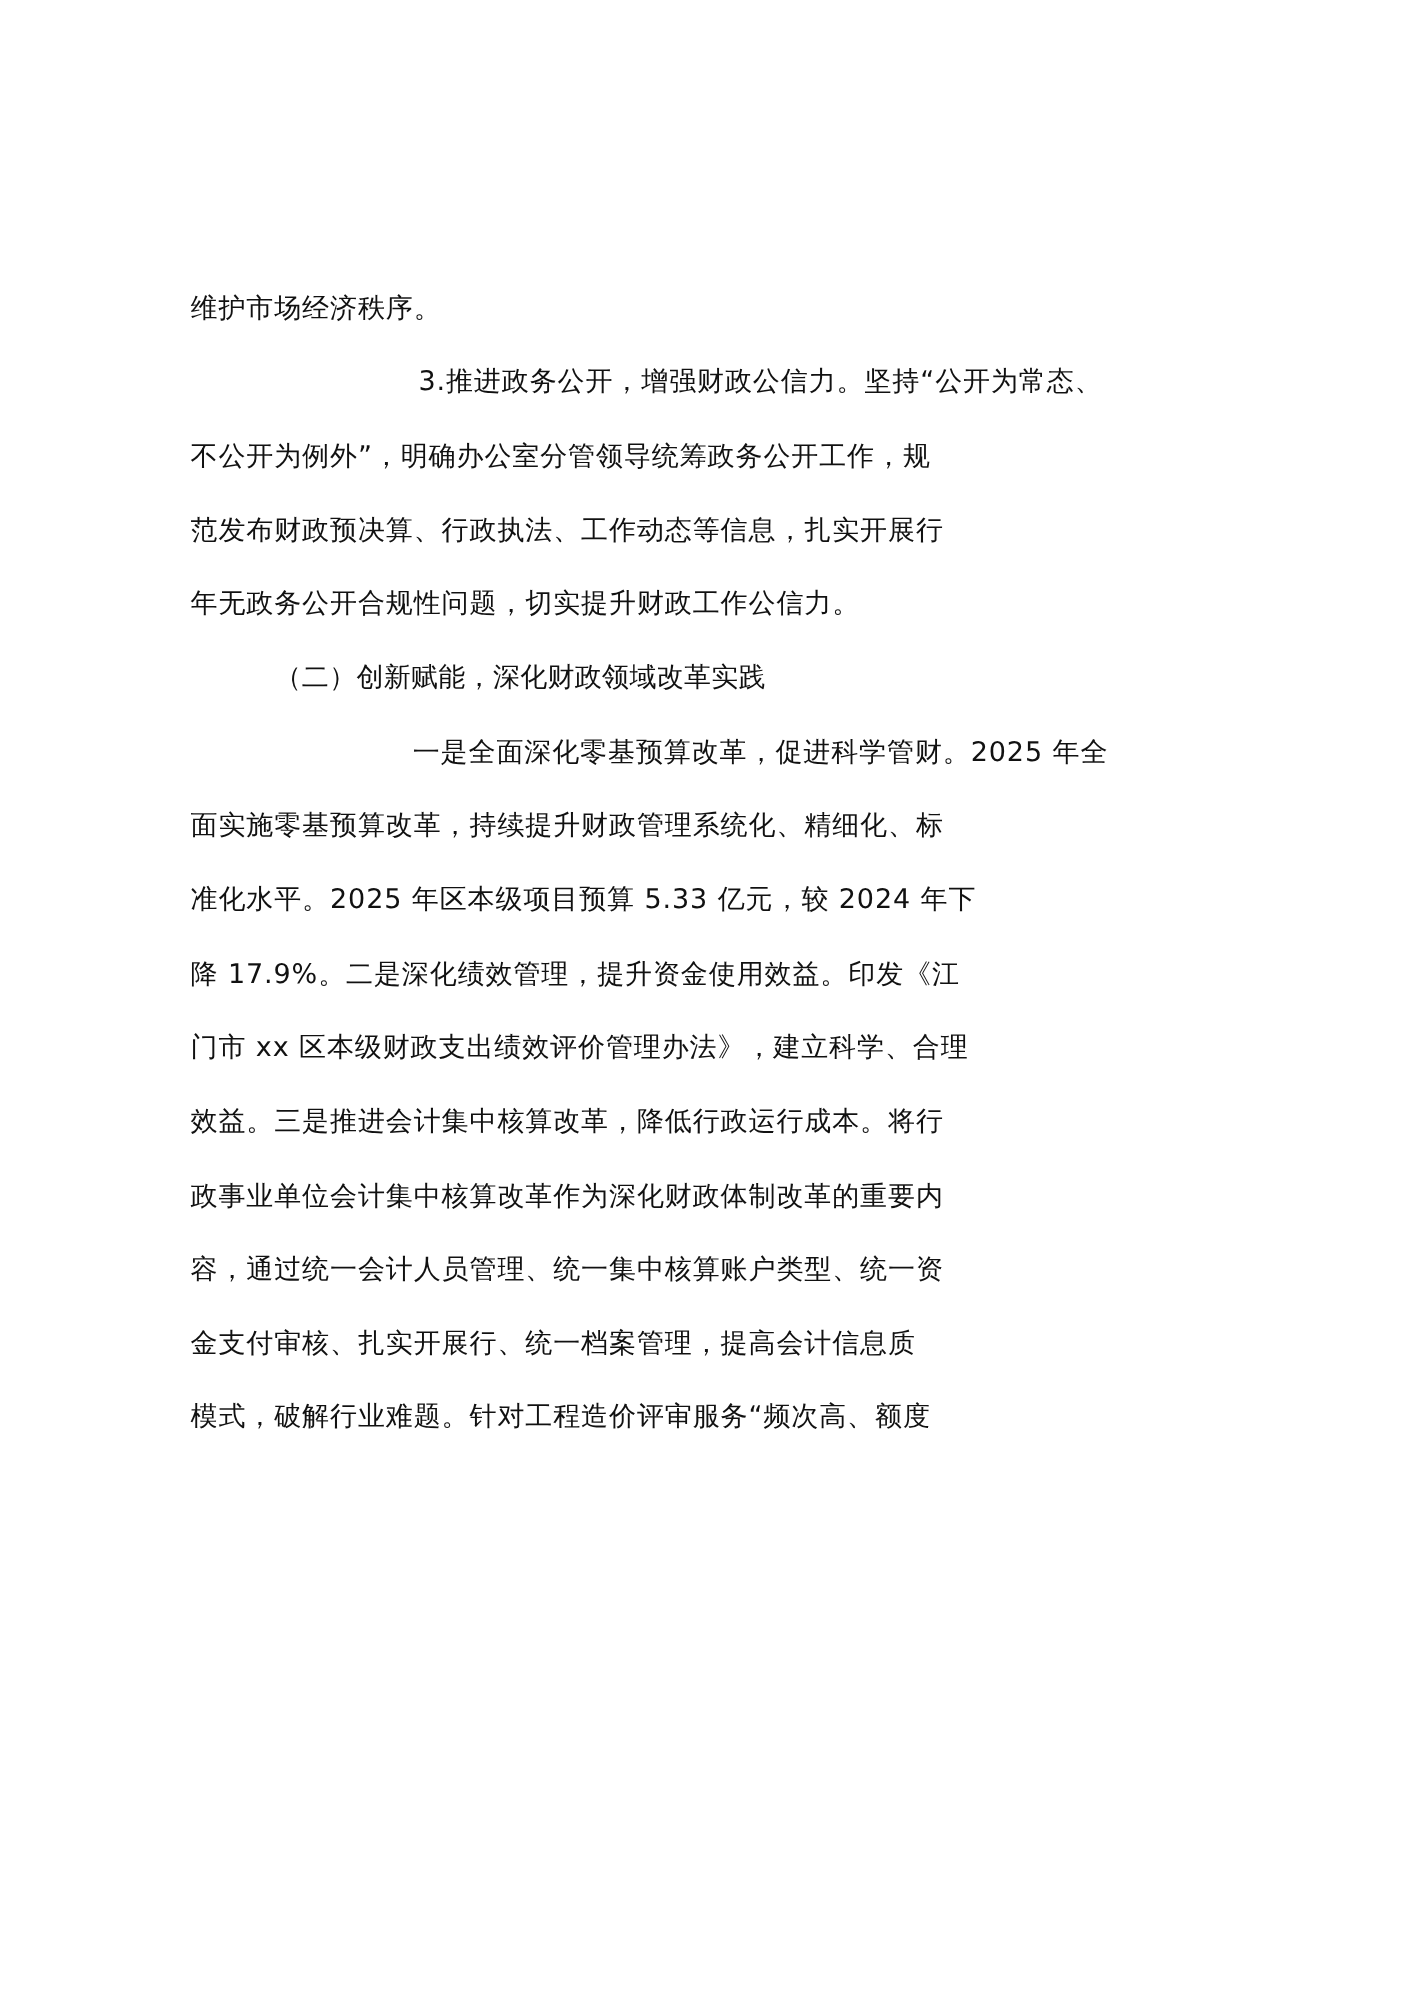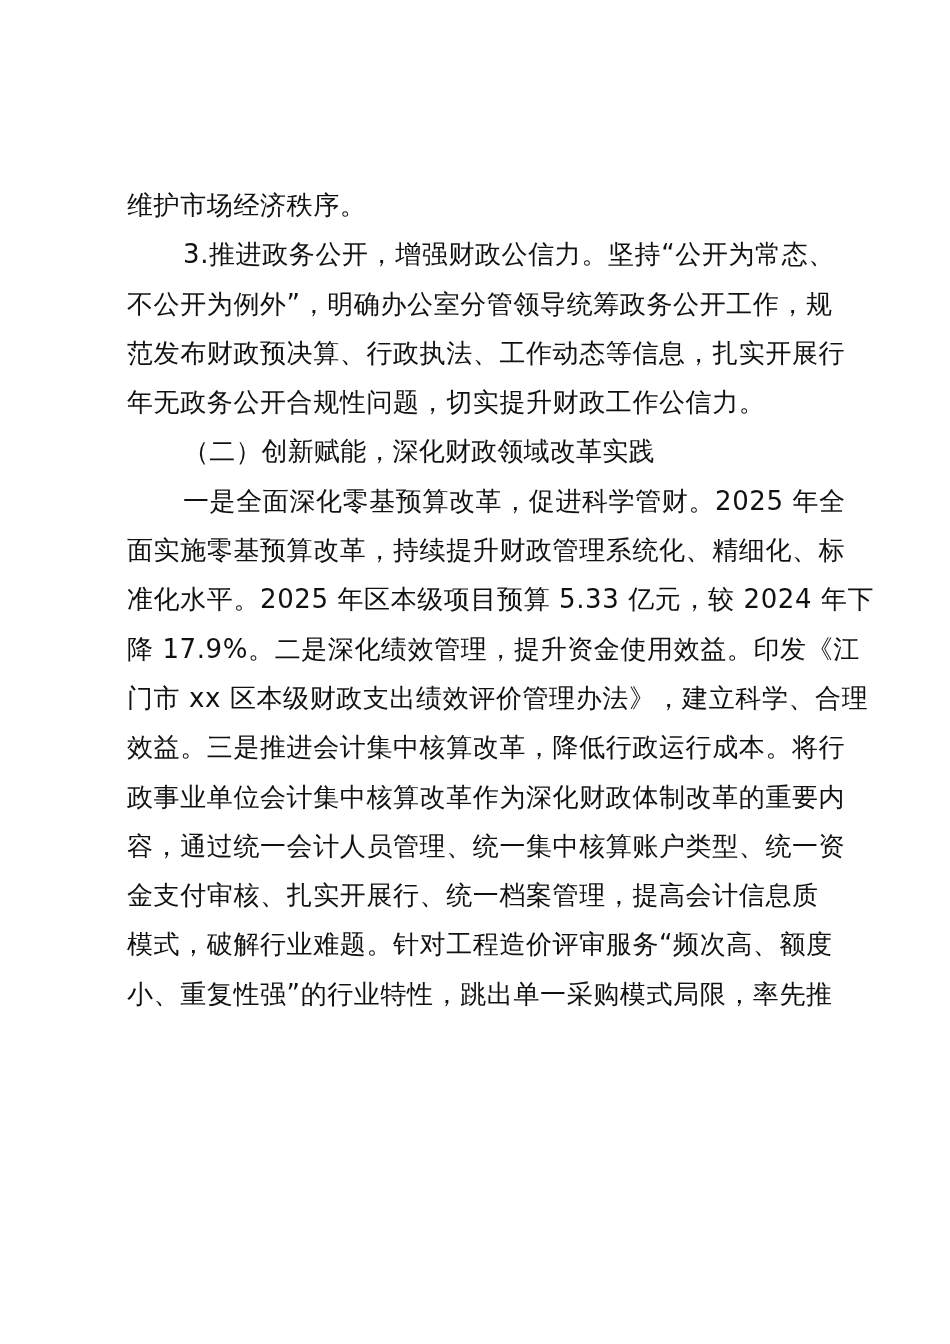--- a/index.html
+++ b/index.html
@@ -18,26 +18,27 @@
   .page {
     position: absolute;
     left: 127px;
     top: 181px;
     width: 704px;
   }
   .line {
     display: block;
     height: 49.3px;
     line-height: 49.3px;
-    font-size: 26px;
+    font-size: 18px;
     white-space: nowrap;
     letter-spacing: 0.6px;
   }
   .indent {
     padding-left: 56px;
+    text-align: center;
   }
   .heading {
     font-weight: normal;
     padding-left: 56px;
     letter-spacing: 0.2px;
   }
 </style>
 </head>
 <body>
 
@@ -51,14 +52,13 @@
   <span class="line indent">一是全面深化零基预算改革，促进科学管财。2025 年全</span>
   <span class="line">面实施零基预算改革，持续提升财政管理系统化、精细化、标</span>
   <span class="line">准化水平。2025 年区本级项目预算 5.33 亿元，较 2024 年下</span>
   <span class="line">降 17.9%。二是深化绩效管理，提升资金使用效益。印发《江</span>
   <span class="line">门市 xx 区本级财政支出绩效评价管理办法》，建立科学、合理</span>
   <span class="line">效益。三是推进会计集中核算改革，降低行政运行成本。将行</span>
   <span class="line">政事业单位会计集中核算改革作为深化财政体制改革的重要内</span>
   <span class="line">容，通过统一会计人员管理、统一集中核算账户类型、统一资</span>
   <span class="line">金支付审核、扎实开展行、统一档案管理，提高会计信息质</span>
   <span class="line">模式，破解行业难题。针对工程造价评审服务“频次高、额度</span>
-  <span class="line">小、重复性强”的行业特性，跳出单一采购模式局限，率先推</span>
 </div>
 
 </body></html>

